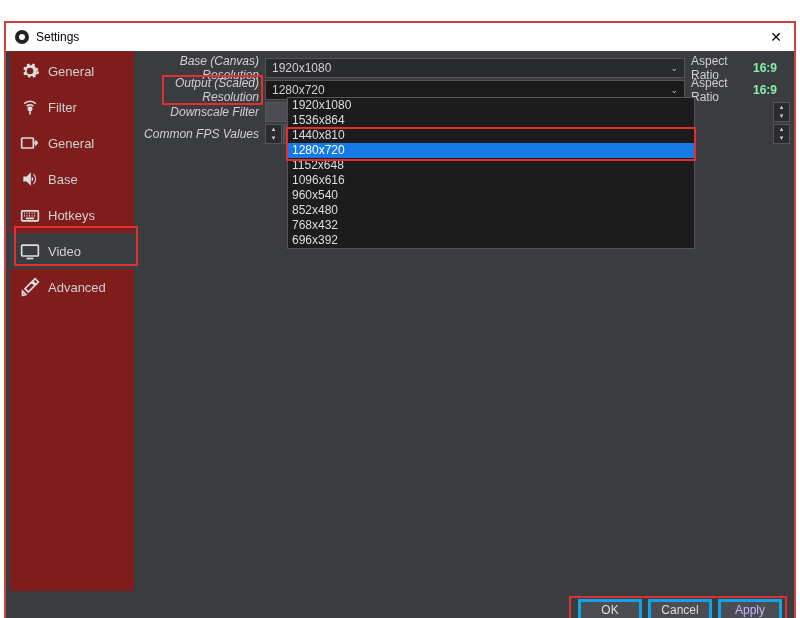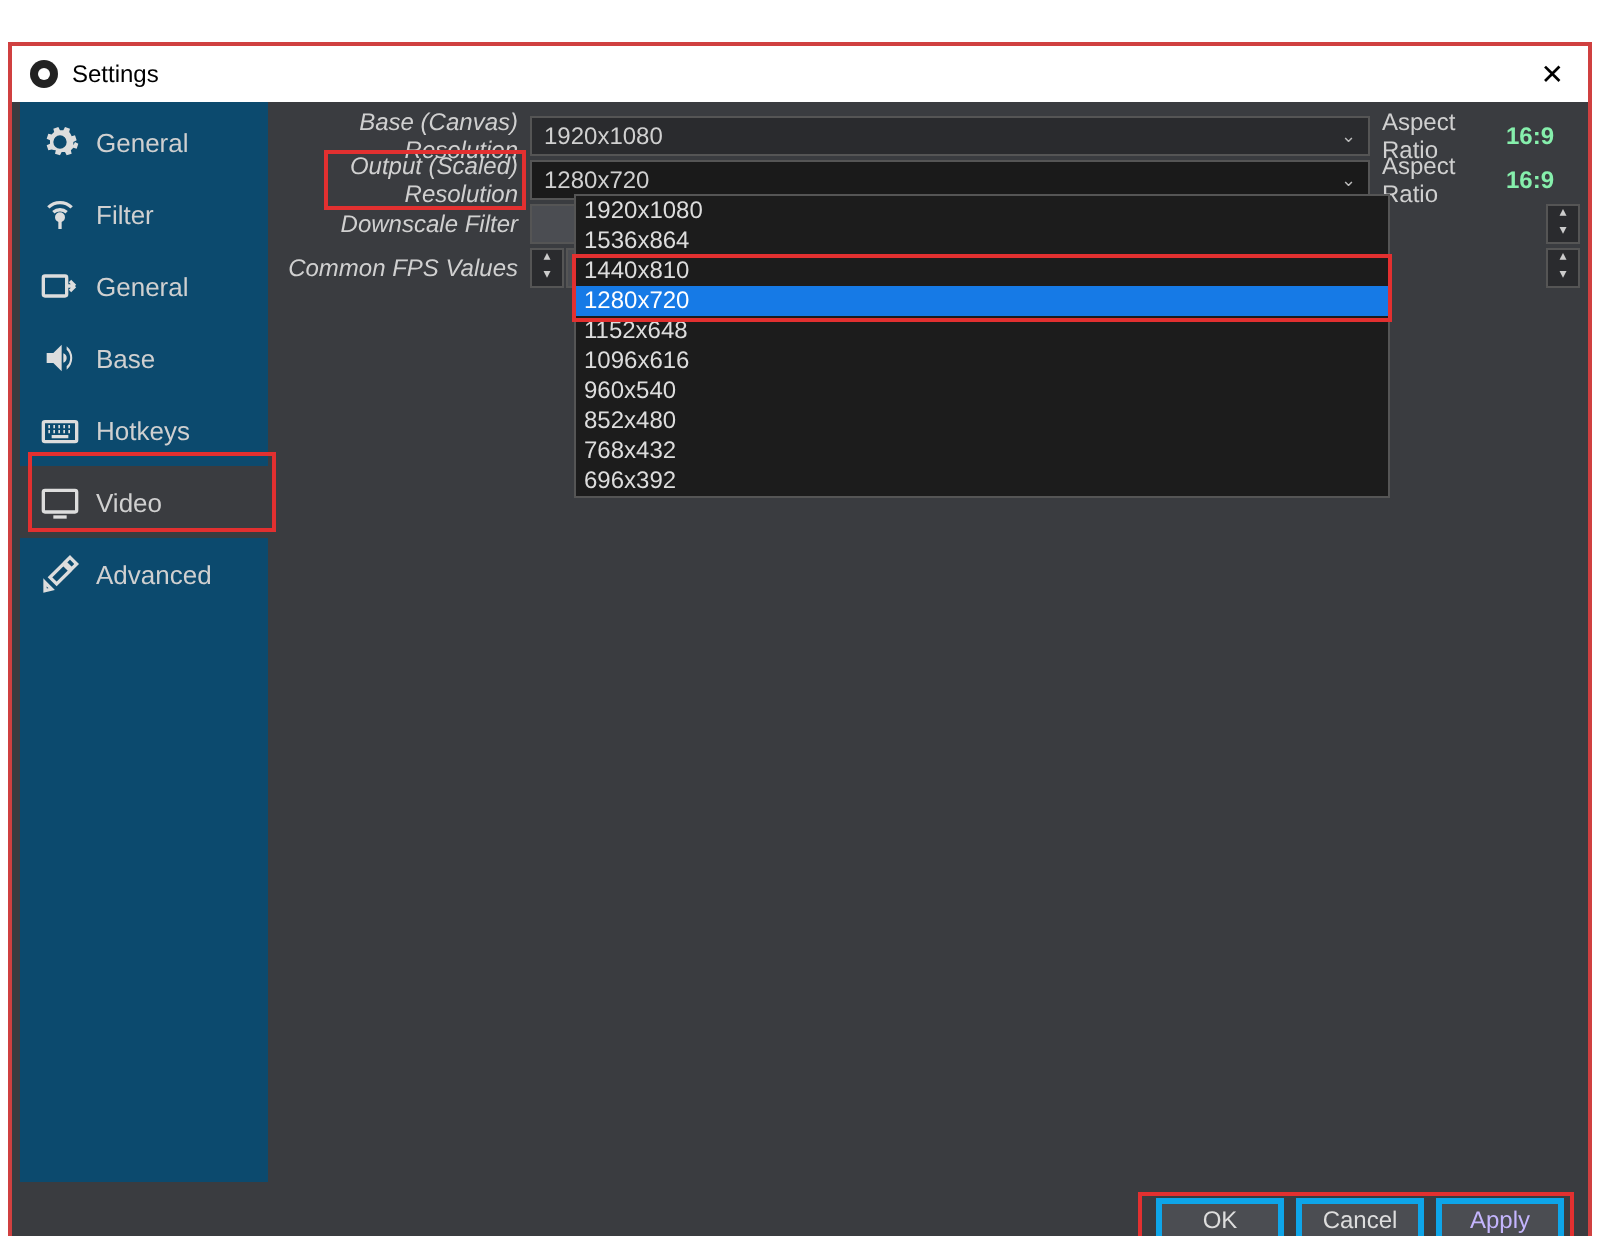--- a/index.html
+++ b/index.html
@@ -2,21 +2,21 @@
 <html><head>
 <meta charset="utf-8">
 <style>
   * { margin: 0; padding: 0; box-sizing: border-box; font-family: "Segoe UI", Arial, sans-serif; }
   body { background: #fff; padding: 4px; }
   .wrap { width: 792px; height: 610px; border: 2px solid #d04040; background: #3a3c40; position: relative; margin-top: 17px; }
   .titlebar { height: 28px; background: #fff; display: flex; align-items: center; padding: 0 8px; color: #000; font-size: 12px; }
   .titlebar svg { margin-right: 6px; }
   .titlebar .close { margin-left: auto; cursor: pointer; font-size: 14px; padding: 2px 4px; }
   .body { position: absolute; top: 28px; left: 4px; right: 4px; bottom: 38px; display: flex; background: #3a3c40; }
-  .sidebar { width: 124px; background: #0c4a6e; display: flex; flex-direction: column; padding-top: 2px; }
+  .sidebar { width: 124px; background: #7f1d1d; display: flex; flex-direction: column; padding-top: 2px; }
   .side-item { height: 36px; display: flex; align-items: center; gap: 8px; padding-left: 10px; color: #d0d0d0; font-size: 13px; cursor: pointer; }
   .side-item svg { width: 20px; height: 20px; flex-shrink: 0; }
   .side-item.active { background: #3a3c40; }
   .side-hl { position: absolute; border: 2.5px solid #e23030; pointer-events: none; }
   .main { flex: 1; position: relative; padding: 6px 0 0 0; }
   .form-row { display: flex; align-items: center; height: 22px; margin-bottom: 0px; font-size: 12px; color: #d0d0d0; }
   .label { width: 131px; text-align: right; padding-right: 6px; font-style: italic; }
   .label.hl { position: relative; }
   .label.hl::after{ content:""; position:absolute; left:28px; right:2px; top:-1px; bottom:-1px; border:2.5px solid #e23030; pointer-events:none;}
   .field { flex: 1; display: flex; align-items: stretch; height: 20px; }

